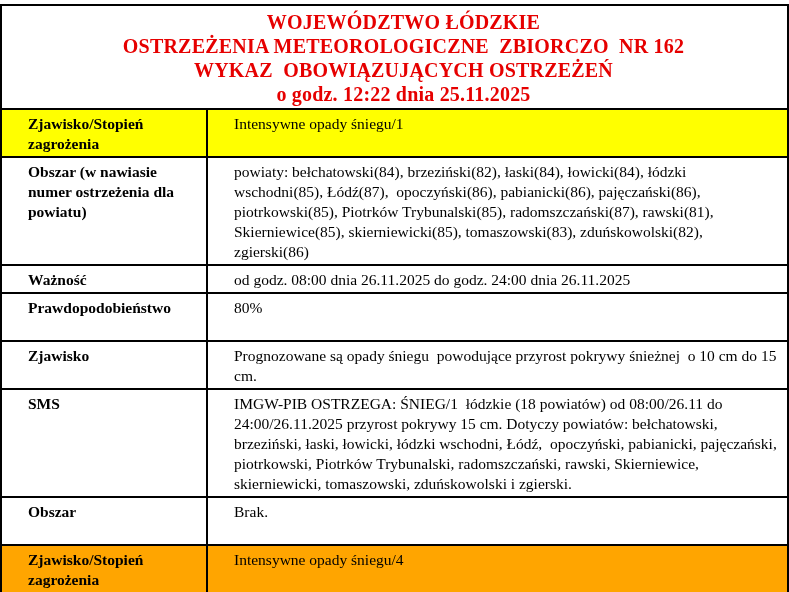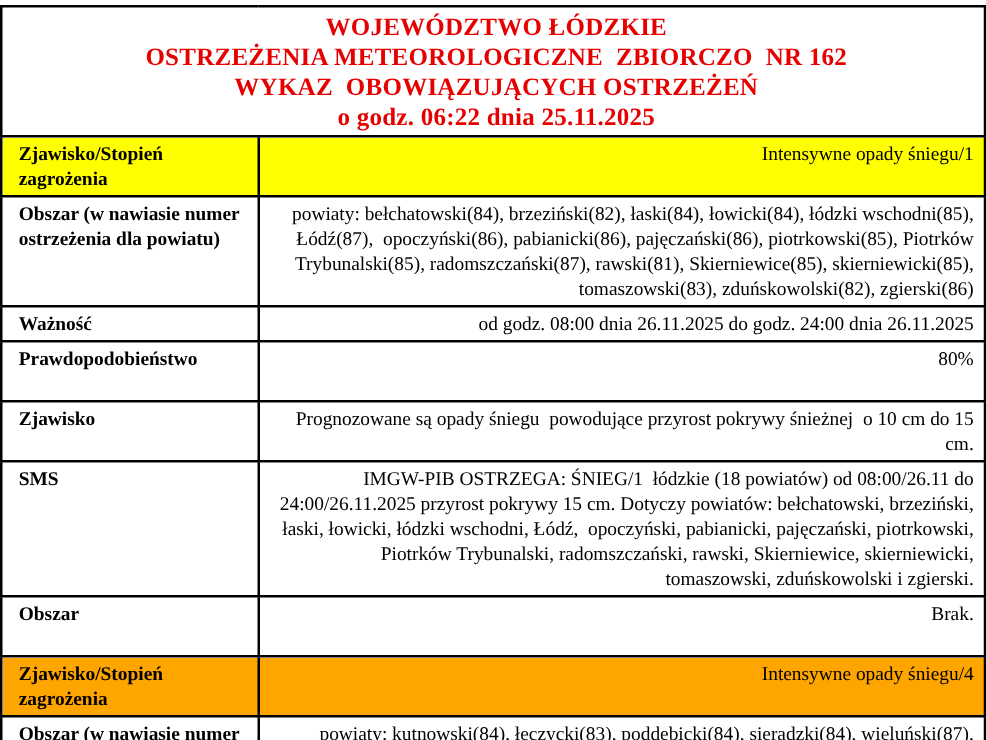--- a/index.html
+++ b/index.html
@@ -14,27 +14,27 @@
     font-family:"Liberation Serif","DejaVu Serif",serif;color:#000;
     position:relative;
   }
   .top-strip{height:4px;background:#ffffff;}
   table.warnings{
     border-collapse:collapse;width:789px;table-layout:fixed;
   }
   table.warnings td{
     border:2px solid var(--border-black);
     vertical-align:top;
-    padding:4px 8px 2px 13px;
+    padding:4px 8px 2px 26px;
     font-size:15.5px;line-height:20px;
     overflow:hidden;
   }
   col.c-label{width:206px;}
   td.lbl{font-weight:bold;font-size:15px;margin-left:33px;}
-  td.val{white-space:pre-wrap;text-align:right;}
+  td.val{white-space:pre-wrap;}
   tr.row-yellow td{background:var(--level1-yellow);}
   tr.row-orange td{background:var(--level2-orange);}
   tr.h-title{height:100px;}
   tr.h33{height:33px;}
   tr.h85{height:85px;}
   tr.h26{height:26px;}
   tr.h30{height:48px;}
   tr.h103{height:103px;}
   tr.h44{height:44px;}
   tr.h31{height:31px;}
@@ -59,21 +59,21 @@
         <col class="c-label">
         <col class="c-value">
       </colgroup>
 
     <tbody>
         <tr class="h-title">
       <td colspan="2" class="title-cell">
         <div class="title-line">WOJEWÓDZTWO ŁÓDZKIE</div>
         <div class="title-line">OSTRZEŻENIA METEOROLOGICZNE  ZBIORCZO  NR 162</div>
         <div class="title-line">WYKAZ  OBOWIĄZUJĄCYCH OSTRZEŻEŃ</div>
-        <div class="title-line">o godz. 06:22 dnia 25.11.2025</div>
+        <div class="title-line">o godz. 12:22 dnia 25.11.2025</div>
       </td>
     </tr>
 
     <tr class="h33 row-yellow">
       <td class="lbl">Zjawisko/Stopień zagrożenia</td>
       <td class="val">Intensywne opady śniegu/1</td>
     </tr>
 
     <tr class="h85">
       <td class="lbl">Obszar (w nawiasie numer ostrzeżenia dla powiatu)</td>

